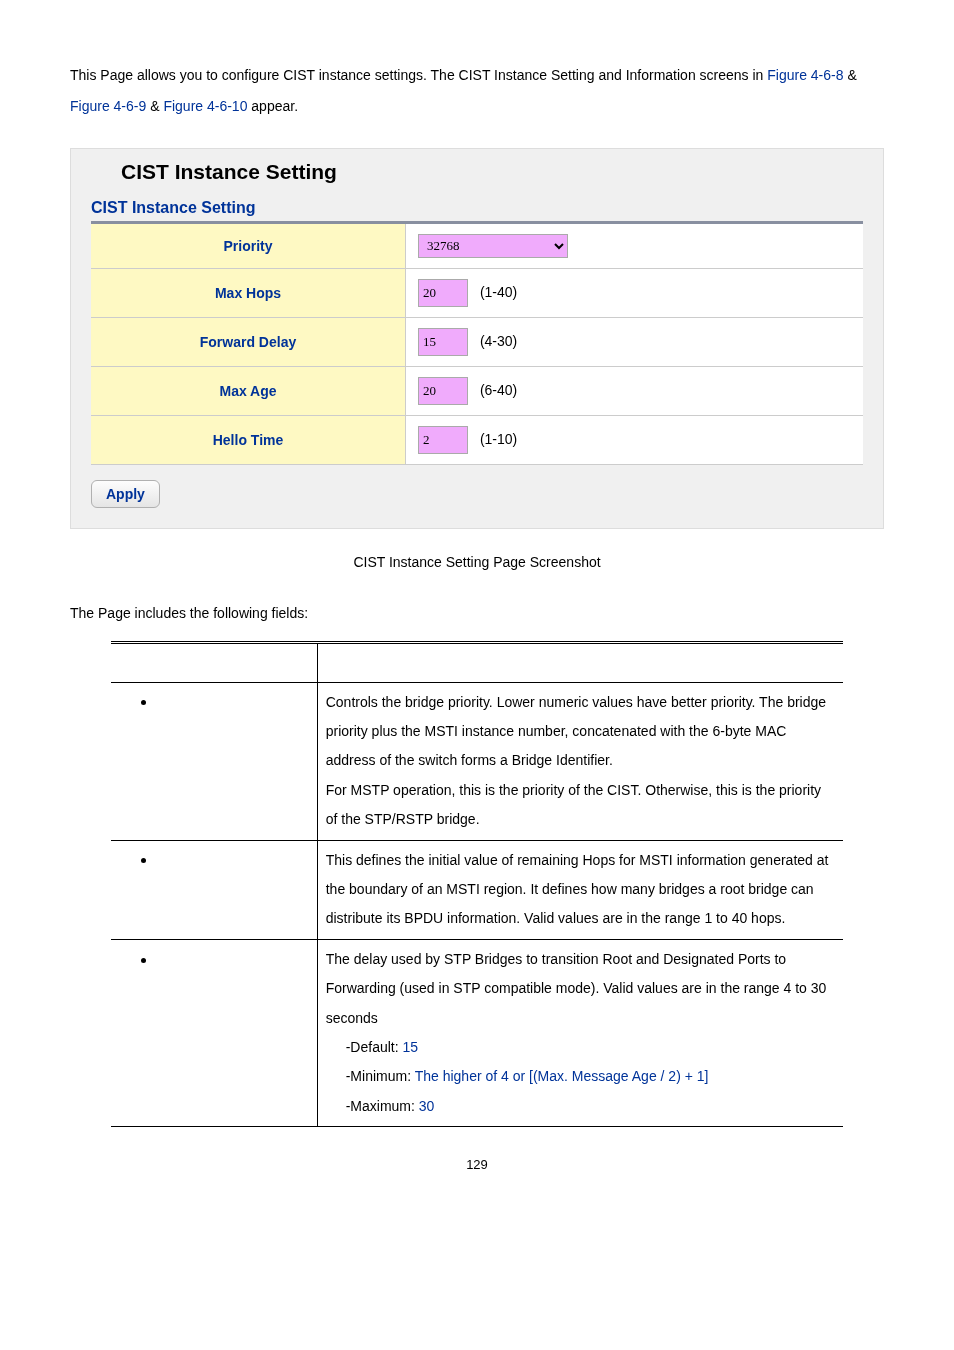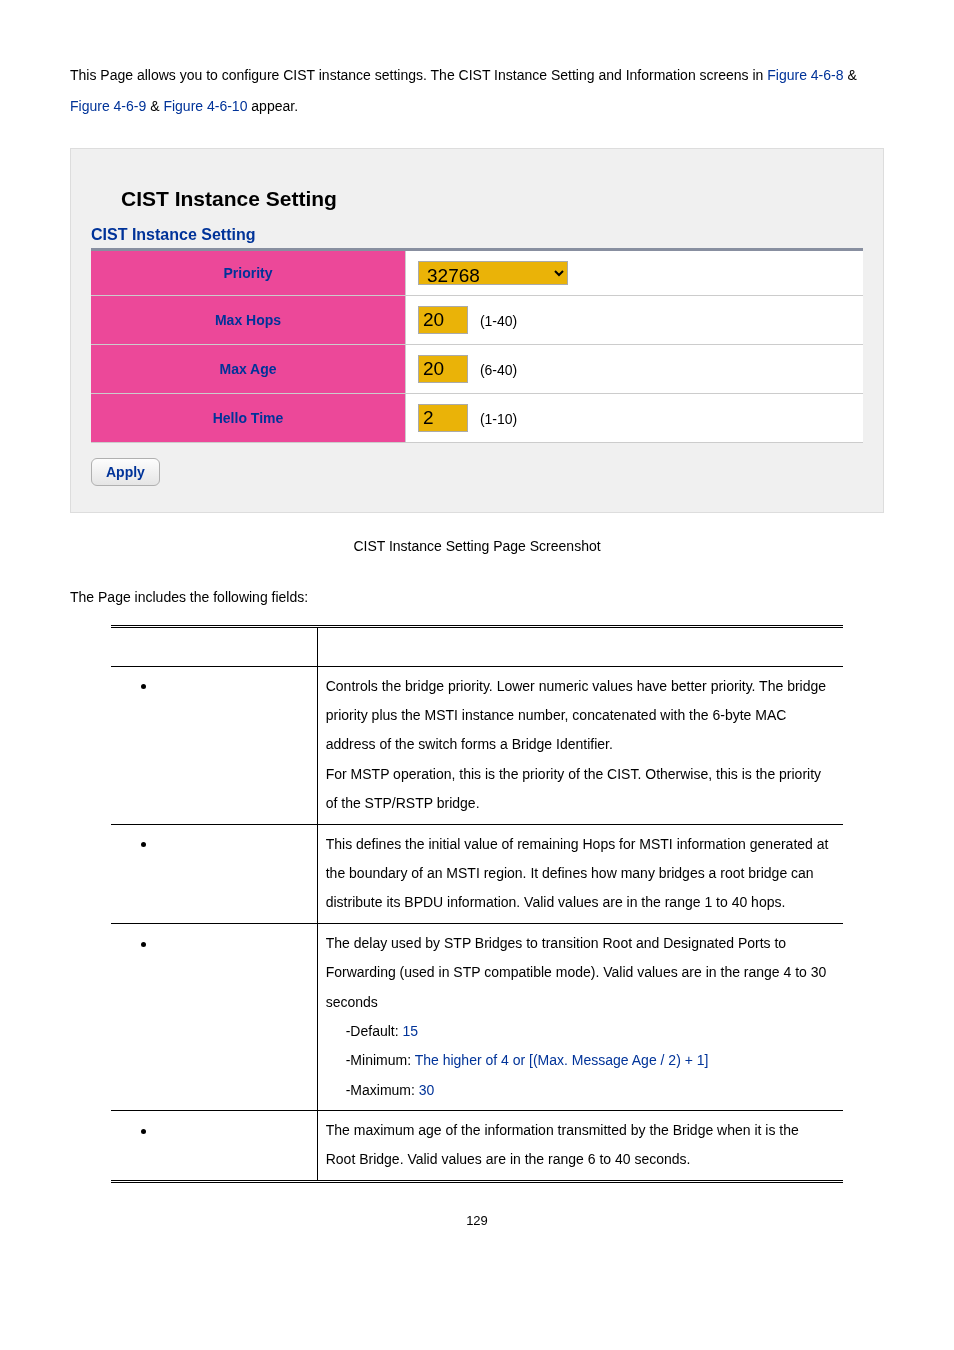--- a/index.html
+++ b/index.html
@@ -15,21 +15,21 @@
   .intro-text {
     line-height: 2.2;
     margin-bottom: 26px;
   }
   .link {
     color: #003399;
   }
   .screenshot-panel {
     background: #f0f0f0;
     border: 1px solid #ddd;
-    padding: 30px 20px 15px 20px;
+    padding: 3px 20px 15px 20px;
     margin-bottom: 25px;
   }
   .panel-title {
     font-size: 21px;
     font-weight: bold;
     color: #000;
     margin: 8px 0 15px 30px;
   }
   .section-title {
     color: #003399;
@@ -45,50 +45,50 @@
   }
   .cist-table tr {
     border-bottom: 1px solid #ccc;
   }
   .cist-table td {
     padding: 10px 12px;
     vertical-align: middle;
   }
   .cist-label {
     width: 290px;
-    background: #ec4899;
+    background: #fef9c3;
     color: #003399;
     font-weight: bold;
     text-align: center;
     border-right: 1px solid #ccc;
   }
   .select-box, .num-input {
-    font-family: Liberation Sans, sans-serif;
-    font-size: 19px;
-    background: #eab308;
+    font-family: Liberation Serif, serif;
+    font-size: 13px;
+    background: #f0abfc;
     border: 1px solid #aaa;
     padding: 2px 4px;
     box-sizing: border-box;
   }
   .select-box {
     width: 150px;
     height: 24px;
   }
   .num-input {
     width: 50px;
     height: 28px;
   }
   .range-hint {
     display: inline-block;
     margin-left: 8px;
     font-size: 14px;
   }
   .apply-btn {
     display: inline-block;
-    margin: 15px 0 11px 0;
+    margin: 15px 0 5px 0;
     padding: 5px 14px;
     background: linear-gradient(#fdfdfd, #e5e5e5);
     border: 1px solid #b0b0b0;
     border-radius: 6px;
     color: #003399;
     font-weight: bold;
     font-size: 14px;
     cursor: pointer;
   }
   .caption {
@@ -168,20 +168,27 @@
       </td>
     </tr>
     <tr>
       <td class="cist-label">Max Hops</td>
       <td>
         <input class="num-input" value="20" style="">
         <span class="range-hint">(1-40)</span>
       </td>
     </tr>
     <tr>
+      <td class="cist-label">Forward Delay</td>
+      <td>
+        <input class="num-input" value="15" style="">
+        <span class="range-hint">(4-30)</span>
+      </td>
+    </tr>
+    <tr>
       <td class="cist-label">Max Age</td>
       <td>
         <input class="num-input" value="20" style="">
         <span class="range-hint">(6-40)</span>
       </td>
     </tr>
     <tr>
       <td class="cist-label">Hello Time</td>
       <td>
         <input class="num-input" value="2" style="">
@@ -227,23 +234,16 @@
       <td><span class="bullet"></span></td>
       <td>
         <span>The delay used by STP Bridges to transition Root and Designated Ports to</span><br>
         <span>Forwarding (used in STP compatible mode). Valid values are in the range 4 to 30</span><br>
         <span>seconds</span><br>
         <span class="indent"><span>-Default: </span><span class="val-blue">15</span></span><br>
         <span class="indent"><span>-Minimum: </span><span class="val-blue">The higher of 4 or [(Max. Message Age / 2) + 1]</span></span><br>
         <span class="indent"><span>-Maximum: </span><span class="val-blue">30</span></span>
       </td>
     </tr>
-    <tr class="last">
-      <td><span class="bullet"></span></td>
-      <td>
-        <span>The maximum age of the information transmitted by the Bridge when it is the</span><br>
-        <span>Root Bridge. Valid values are in the range 6 to 40 seconds.</span>
-      </td>
-    </tr>
   </tbody>
 </table>
 
 <div class="pagenum">129</div>
 
 </body></html>

